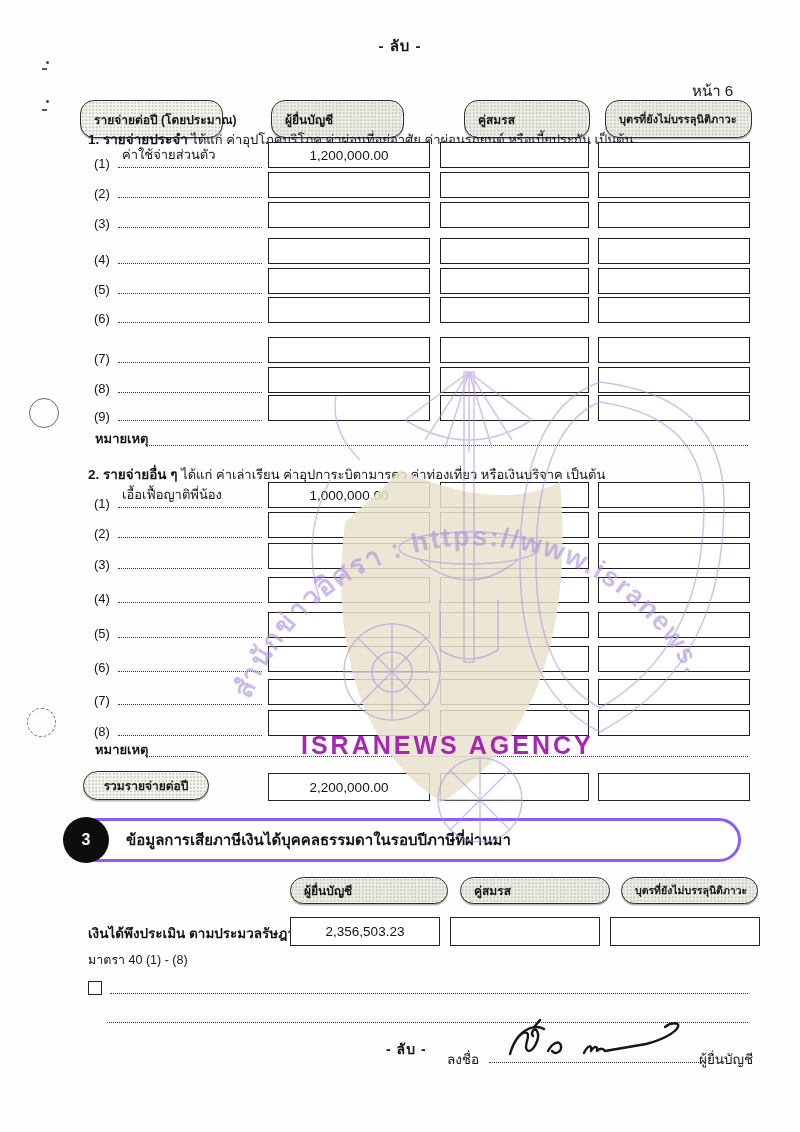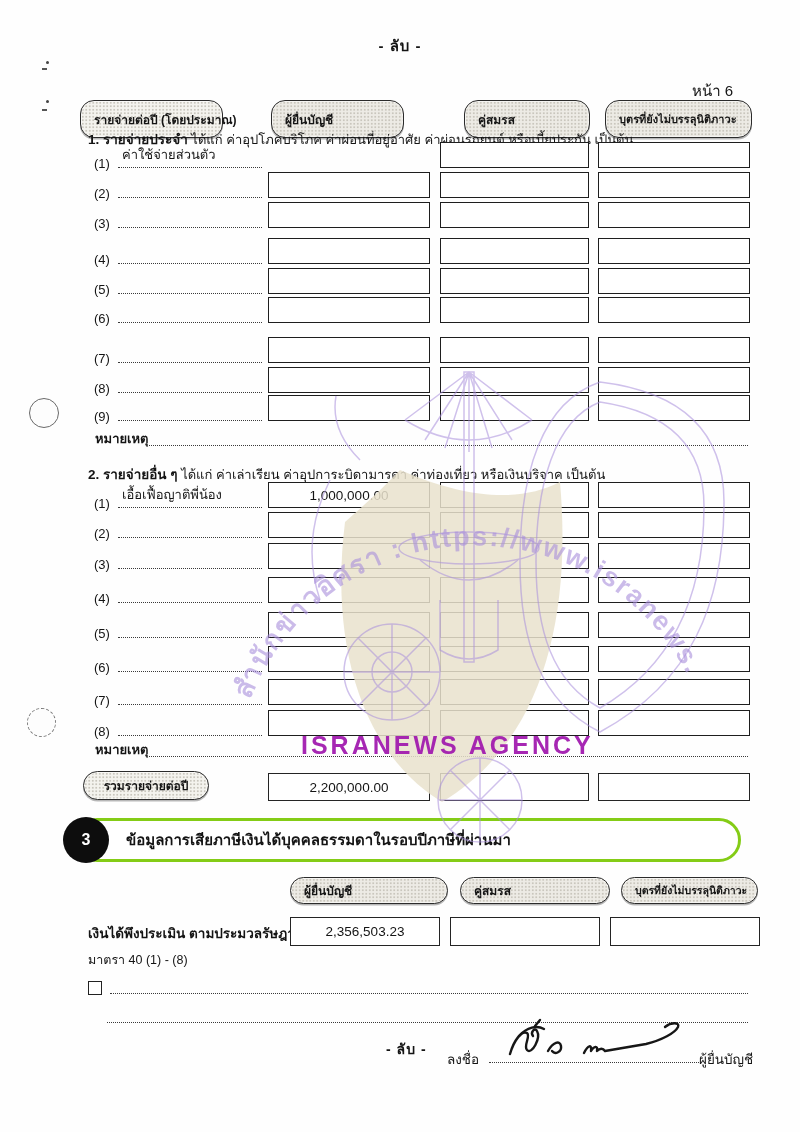--- a/index.html
+++ b/index.html
@@ -51,21 +51,21 @@
   .c2{left:352px;width:147px;}
   .c3{left:510px;width:150px;}
 
   
   .noteline{display:flex;align-items:flex-end;left:95px;width:653px;}
   .noteline .lbl{font-weight:bold;font-size:13px;white-space:nowrap;}
   .noteline .dots{flex:1;border-bottom:1.8px dotted #3a3a3a;margin-bottom:3px;}
 
   
   .banner{
-    left:75px;top:818px;width:666px;height:44px;border:3px solid #84cc16;border-radius:24px;
+    left:75px;top:818px;width:666px;height:44px;border:3px solid #8b5cf6;border-radius:24px;
     background:#fff;display:flex;align-items:center;box-sizing:border-box;padding-left:48px;
     font-weight:bold;font-size:15px;white-space:nowrap;
   }
   .banner-num{
     left:63px;top:817px;width:46px;height:46px;background:#0d0d0d;border-radius:50%;
     color:#fff;font-weight:bold;font-size:16px;display:flex;align-items:center;justify-content:center;
   }
 
   
   .income-lbl{left:88px;top:922px;font-size:13.5px;font-weight:bold;white-space:nowrap;}
@@ -134,20 +134,21 @@
 
   <div class="abs sect-title" style="left:88px;top:128px;">
     <span class="lead">1. รายจ่ายประจำ</span>
     <span>ได้แก่ ค่าอุปโภคบริโภค ค่าผ่อนที่อยู่อาศัย ค่าผ่อนรถยนต์ หรือเบี้ยประกัน  เป็นต้น</span>
   </div>
 
   <div class="frow" style="top:142px;">
     <span class="rno">(1)</span>
     <span class="dotline"></span>
     <span class="rlabel">ค่าใช้จ่ายส่วนตัว</span>
+    <span class="vbox c1">1,200,000.00</span>
     <span class="vbox c2"></span>
     <span class="vbox c3"></span>
   </div>
   <div class="frow" style="top:172px;">
     <span class="rno">(2)</span>
     <span class="dotline"></span>
     <span class="vbox c1"></span>
     <span class="vbox c2"></span>
     <span class="vbox c3"></span>
   </div>

